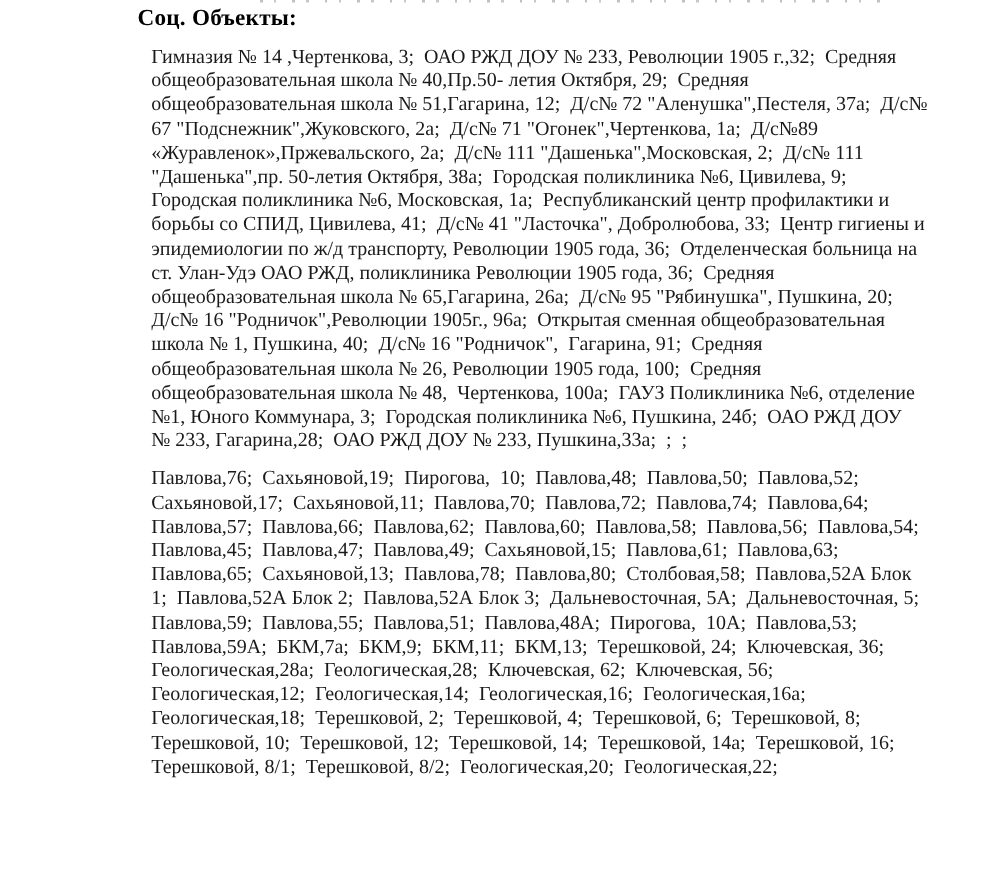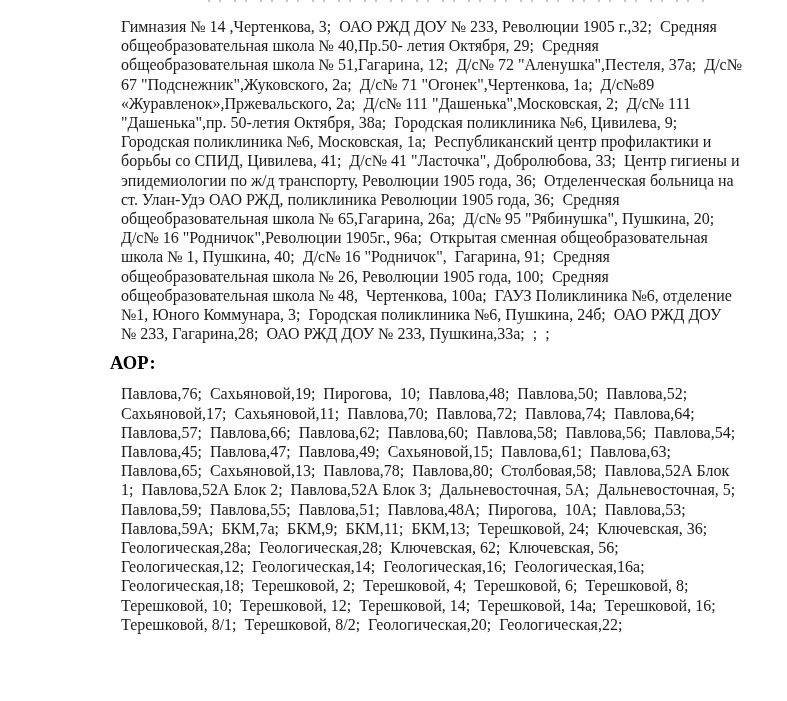--- a/index.html
+++ b/index.html
@@ -55,41 +55,41 @@
   }
 </style>
 </head>
 <body>
 
 <div class="page">
 
   <div class="remnant"></div>
 
   <section>
+    <h2 class="section-heading">Соц. Объекты:</h2>
     <p class="address-paragraph">Гимназия № 14 ,Чертенкова, 3;  ОАО РЖД ДОУ № 233, Революции 1905 г.,32;  Средняя
 общеобразовательная школа № 40,Пр.50- летия Октября, 29;  Средняя
 общеобразовательная школа № 51,Гагарина, 12;  Д/с№ 72 "Аленушка",Пестеля, 37а;  Д/с№
 67 "Подснежник",Жуковского, 2а;  Д/с№ 71 "Огонек",Чертенкова, 1а;  Д/с№89
 «Журавленок»,Пржевальского, 2а;  Д/с№ 111 "Дашенька",Московская, 2;  Д/с№ 111
 "Дашенька",пр. 50-летия Октября, 38а;  Городская поликлиника №6, Цивилева, 9;
 Городская поликлиника №6, Московская, 1а;  Республиканский центр профилактики и
 борьбы со СПИД, Цивилева, 41;  Д/с№ 41 "Ласточка", Добролюбова, 33;  Центр гигиены и
 эпидемиологии по ж/д транспорту, Революции 1905 года, 36;  Отделенческая больница на
 ст. Улан-Удэ ОАО РЖД, поликлиника Революции 1905 года, 36;  Средняя
 общеобразовательная школа № 65,Гагарина, 26а;  Д/с№ 95 "Рябинушка", Пушкина, 20;
 Д/с№ 16 "Родничок",Революции 1905г., 96а;  Открытая сменная общеобразовательная
 школа № 1, Пушкина, 40;  Д/с№ 16 "Родничок",  Гагарина, 91;  Средняя
 общеобразовательная школа № 26, Революции 1905 года, 100;  Средняя
 общеобразовательная школа № 48,  Чертенкова, 100а;  ГАУЗ Поликлиника №6, отделение
 №1, Юного Коммунара, 3;  Городская поликлиника №6, Пушкина, 24б;  ОАО РЖД ДОУ
 № 233, Гагарина,28;  ОАО РЖД ДОУ № 233, Пушкина,33а;  ;  ;</p>
   </section>
 
   <section>
-    <h2 class="section-heading second">АОР:</h2>
     <p class="address-paragraph">Павлова,76;  Сахьяновой,19;  Пирогова,  10;  Павлова,48;  Павлова,50;  Павлова,52;
 Сахьяновой,17;  Сахьяновой,11;  Павлова,70;  Павлова,72;  Павлова,74;  Павлова,64;
 Павлова,57;  Павлова,66;  Павлова,62;  Павлова,60;  Павлова,58;  Павлова,56;  Павлова,54;
 Павлова,45;  Павлова,47;  Павлова,49;  Сахьяновой,15;  Павлова,61;  Павлова,63;
 Павлова,65;  Сахьяновой,13;  Павлова,78;  Павлова,80;  Столбовая,58;  Павлова,52А Блок
 1;  Павлова,52А Блок 2;  Павлова,52А Блок 3;  Дальневосточная, 5А;  Дальневосточная, 5;
 Павлова,59;  Павлова,55;  Павлова,51;  Павлова,48А;  Пирогова,  10А;  Павлова,53;
 Павлова,59А;  БКМ,7а;  БКМ,9;  БКМ,11;  БКМ,13;  Терешковой, 24;  Ключевская, 36;
 Геологическая,28а;  Геологическая,28;  Ключевская, 62;  Ключевская, 56;
 Геологическая,12;  Геологическая,14;  Геологическая,16;  Геологическая,16а;

